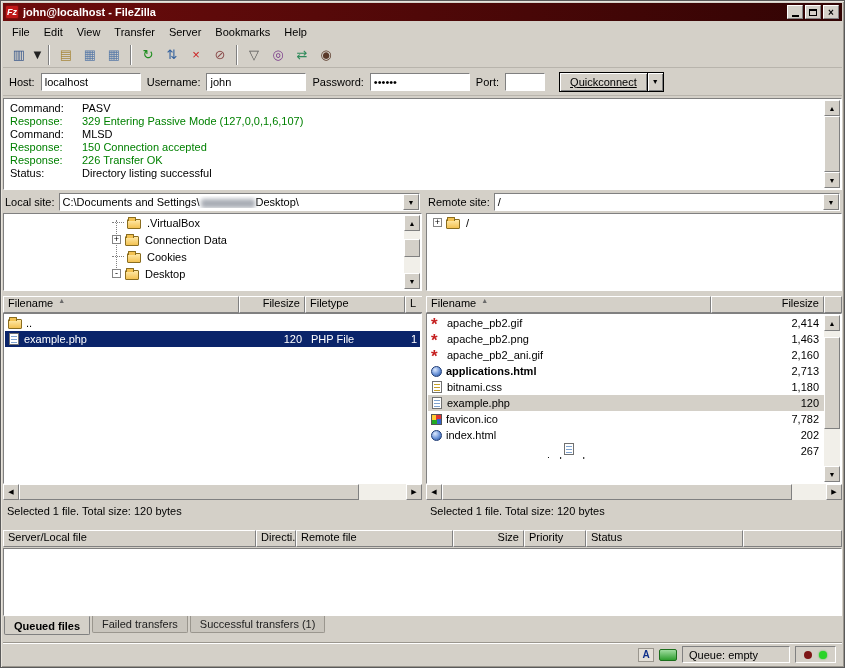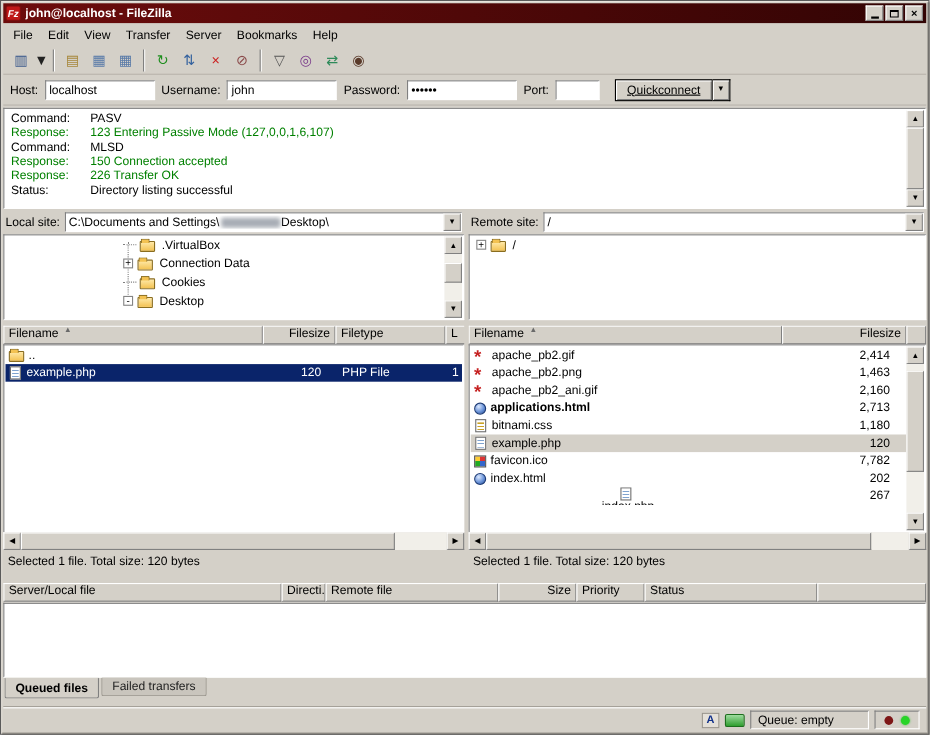--- a/index.html
+++ b/index.html
@@ -124,21 +124,21 @@
   .list{background:#fff;overflow:hidden}
   .list.left{left:3px;top:313px;width:419px;height:171px}
   .list.right{left:426px;top:313px;width:416px;height:171px}
   .file-rows{position:absolute;inset:1px}
   .list.right .file-rows{right:17px}
   .file-row{display:flex;align-items:center;height:16px;white-space:nowrap}
   .file-row.sel-active{background:#0a246a;color:#fff}
   .file-row.sel-inactive{background:#d4d0c8}
   .cell{flex:none;display:flex;align-items:center;overflow:hidden;height:16px}
   .cell.name{padding-left:3px}
-  .cell.num{justify-content:flex-end;padding-right:15px}
+  .cell.num{justify-content:flex-end;padding-right:5px}
   .cell.txt{padding-left:4px}
 
   .hscroll.left{position:absolute;left:3px;top:484px;width:419px}
   .hscroll.right{position:absolute;left:426px;top:484px;width:416px}
 
   .pane-status{height:18px;display:flex;align-items:center;padding-left:4px}
   .pane-status.left{left:3px;top:502px;width:419px}
   .pane-status.right{left:426px;top:502px;width:416px}
 
   
@@ -251,21 +251,21 @@
 </div>
 
 <div class="abs log sunken">
   <div class="log-lines">
       <div class="log-line command">
         <span class="log-prefix">Command:</span>
         <span class="log-text">PASV</span>
       </div>
       <div class="log-line response">
         <span class="log-prefix">Response:</span>
-        <span class="log-text">123 Entering Passive Mode (127,0,0,1,6,107)</span>
+        <span class="log-text">329 Entering Passive Mode (127,0,0,1,6,107)</span>
       </div>
       <div class="log-line command">
         <span class="log-prefix">Command:</span>
         <span class="log-text">MLSD</span>
       </div>
       <div class="log-line response">
         <span class="log-prefix">Response:</span>
         <span class="log-text">150 Connection accepted</span>
       </div>
       <div class="log-line response">
@@ -509,20 +509,23 @@
     </div>
     <div class="col-header filler"></div>
   </div>
 <div class="abs queue-body sunken"></div>
 <div class="abs tabs">
     <div class="tab active">
       <span>Queued files</span>
     </div>
     <div class="tab">
       <span>Failed transfers</span>
+    </div>
+    <div class="tab">
+      <span>Successful transfers (1)</span>
     </div>
   </div>
 
 <div class="abs statusbar">
   <span class="sb-icon-a">A</span>
   <span class="sb-icon-g"></span>
   <span class="sb-panel queue-text">
       <span>Queue: empty</span>
     </span>
   <span class="sb-panel leds">

